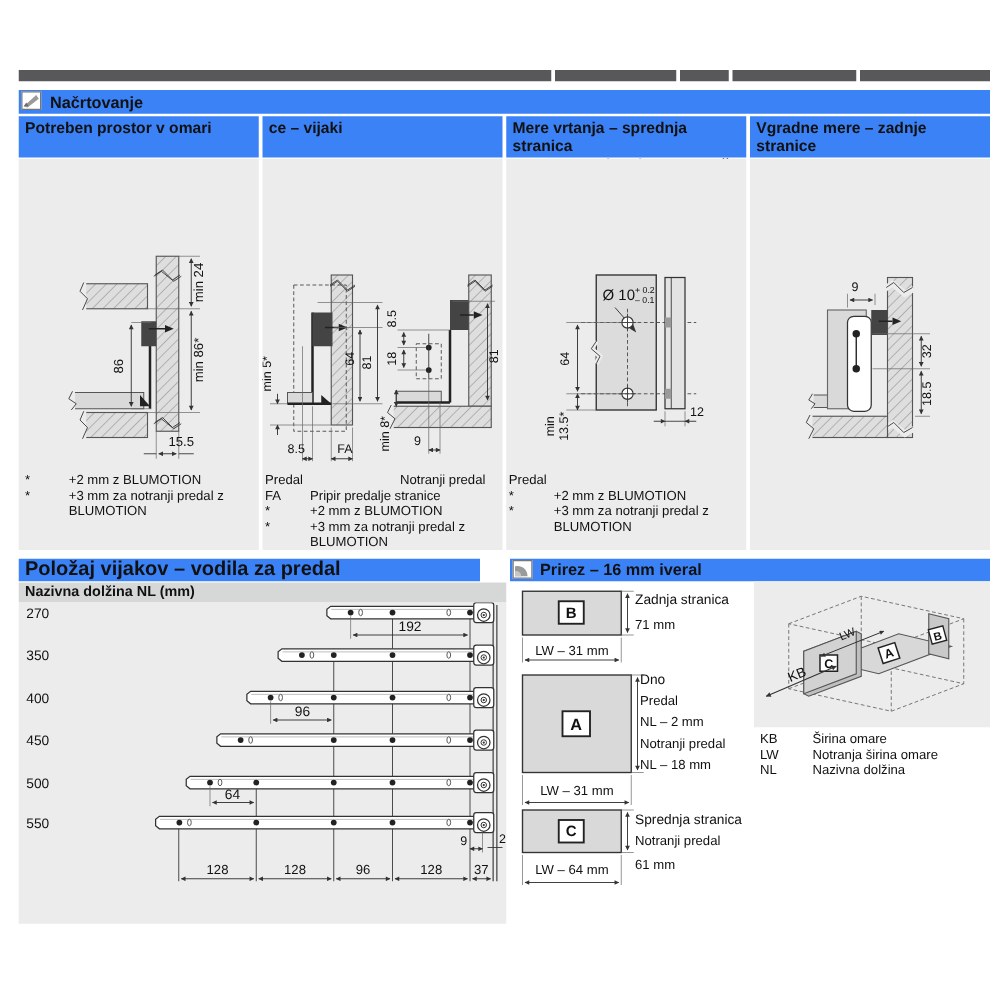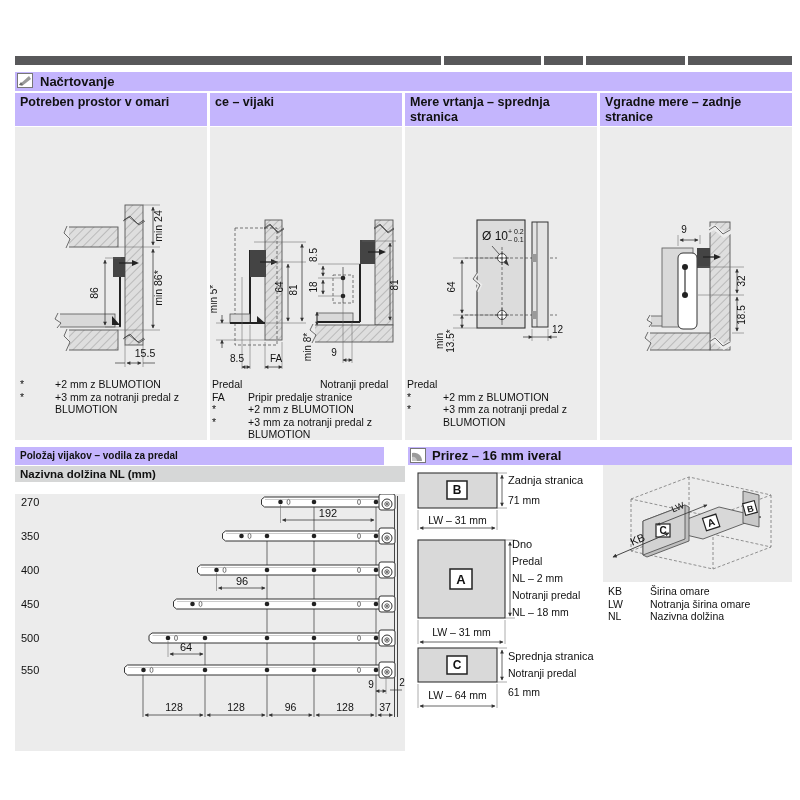--- a/index.html
+++ b/index.html
@@ -1,20 +1,20 @@
 <!DOCTYPE html>
 <html><head>
 <meta charset="utf-8">
 <style>
   html,body{margin:0;padding:0}
   body{width:800px;height:800px;position:relative;background:#fff;color:#111;
        font-family:"Liberation Sans",sans-serif;overflow:hidden}
   .abs{position:absolute}
   .bar-dark{background:#58585a}
-  .hdr{background:#c4b5fd;font-weight:bold;font-size:12.5px;line-height:15px;
+  .hdr{background:#3b82f6;font-weight:bold;font-size:12.5px;line-height:15px;
        padding:2px 5px;box-sizing:border-box}
   .subhdr{background:#d6d7d7;font-weight:bold;font-size:11.5px;line-height:16px;
        padding:0 5px;box-sizing:border-box}
   .panel{background:#ececec}
   .iconbox{width:16px;height:15px;background:#fff;border:1px solid #777;box-sizing:border-box}
   .fn{font-size:10.5px;line-height:12.5px}
   .fnrow{position:relative;min-height:12.5px}
   .fnsym{position:absolute;left:5px;top:0}
   .fntxt{display:block;margin-left:40px;width:146px}
   .leg2{position:absolute;left:110px;top:0}
@@ -317,27 +317,27 @@
     <line class="x" x1="98" y1="140" x2="144" y2="140"></line>
       <line class="x" x1="98" y1="168" x2="144" y2="168"></line>
       <line class="x" x1="132" y1="206" x2="144" y2="206"></line>
     <line class="d" x1="137" y1="142" x2="137" y2="166" marker-start="url(#m4)" marker-end="url(#m4)"></line>
     <text class="s10" transform="rotate(-90 145 154)" x="145" y="154" text-anchor="middle">32</text>
     <line class="d" x1="137" y1="170" x2="137" y2="204" marker-start="url(#m4)" marker-end="url(#m4)"></line>
     <text class="s10" transform="rotate(-90 145 188)" x="145" y="188" text-anchor="middle">18.5</text>
   </svg>
 </div>
 
-<div class="abs hdr" style="left:15px;top:447px;width:369px;height:18px;font-size:10px;line-height:14px">
+<div class="abs hdr" style="left:15px;top:447px;width:369px;height:18px;font-size:16px;line-height:14px">
   <span>Položaj vijakov – vodila za predal</span>
 </div>
 <div class="abs subhdr" style="left:15px;top:466px;width:390px;height:16px">
   <span>Nazivna dolžina NL (mm)</span>
 </div>
-<div class="abs panel" style="left:15px;top:494px;width:390px;height:257px">
+<div class="abs panel" style="left:15px;top:482px;width:390px;height:257px">
   <svg width="390" height="257" viewBox="0 0 390 257">
     <defs>
       <marker id="m5" viewBox="0 0 10 10" refX="9" refY="5" markerWidth="7" markerHeight="5" orient="auto-start-reverse">
           <path d="M0,0L10,5L0,10z" fill="#333"></path>
         </marker>
     </defs>
 
     <text class="s11" x="6" y="12">270</text>
     <text class="s11" x="6" y="46">350</text>
     <text class="s11" x="6" y="80">400</text>

